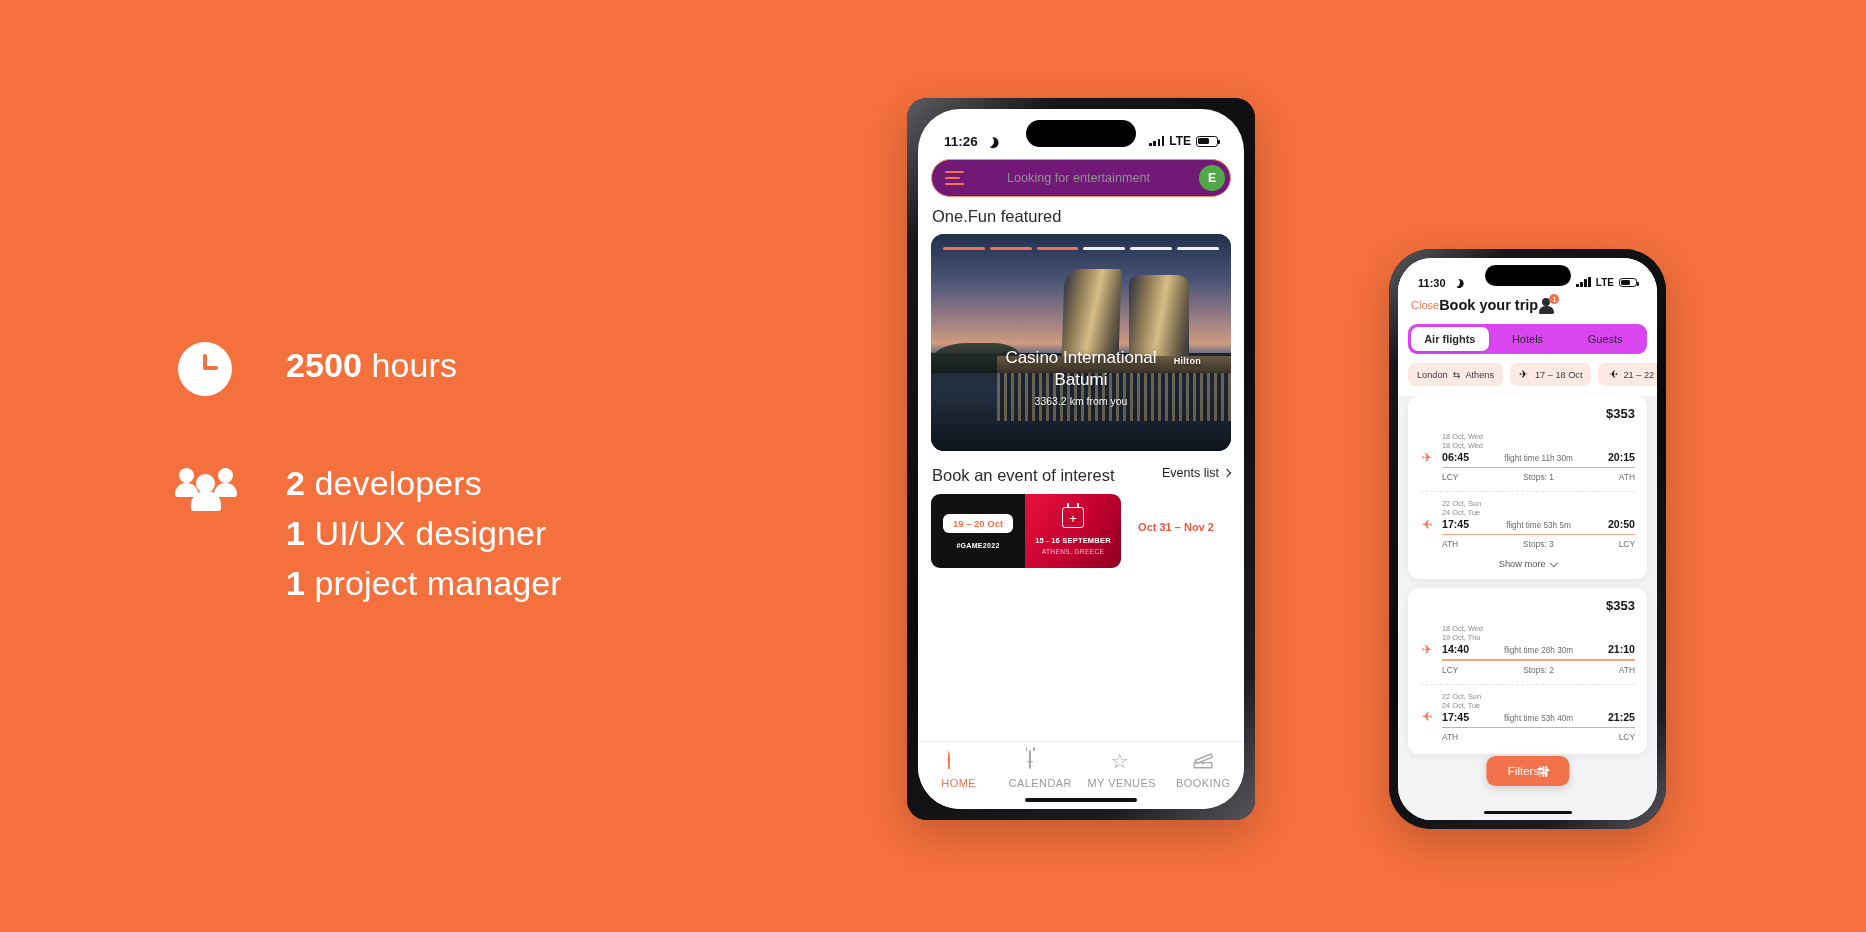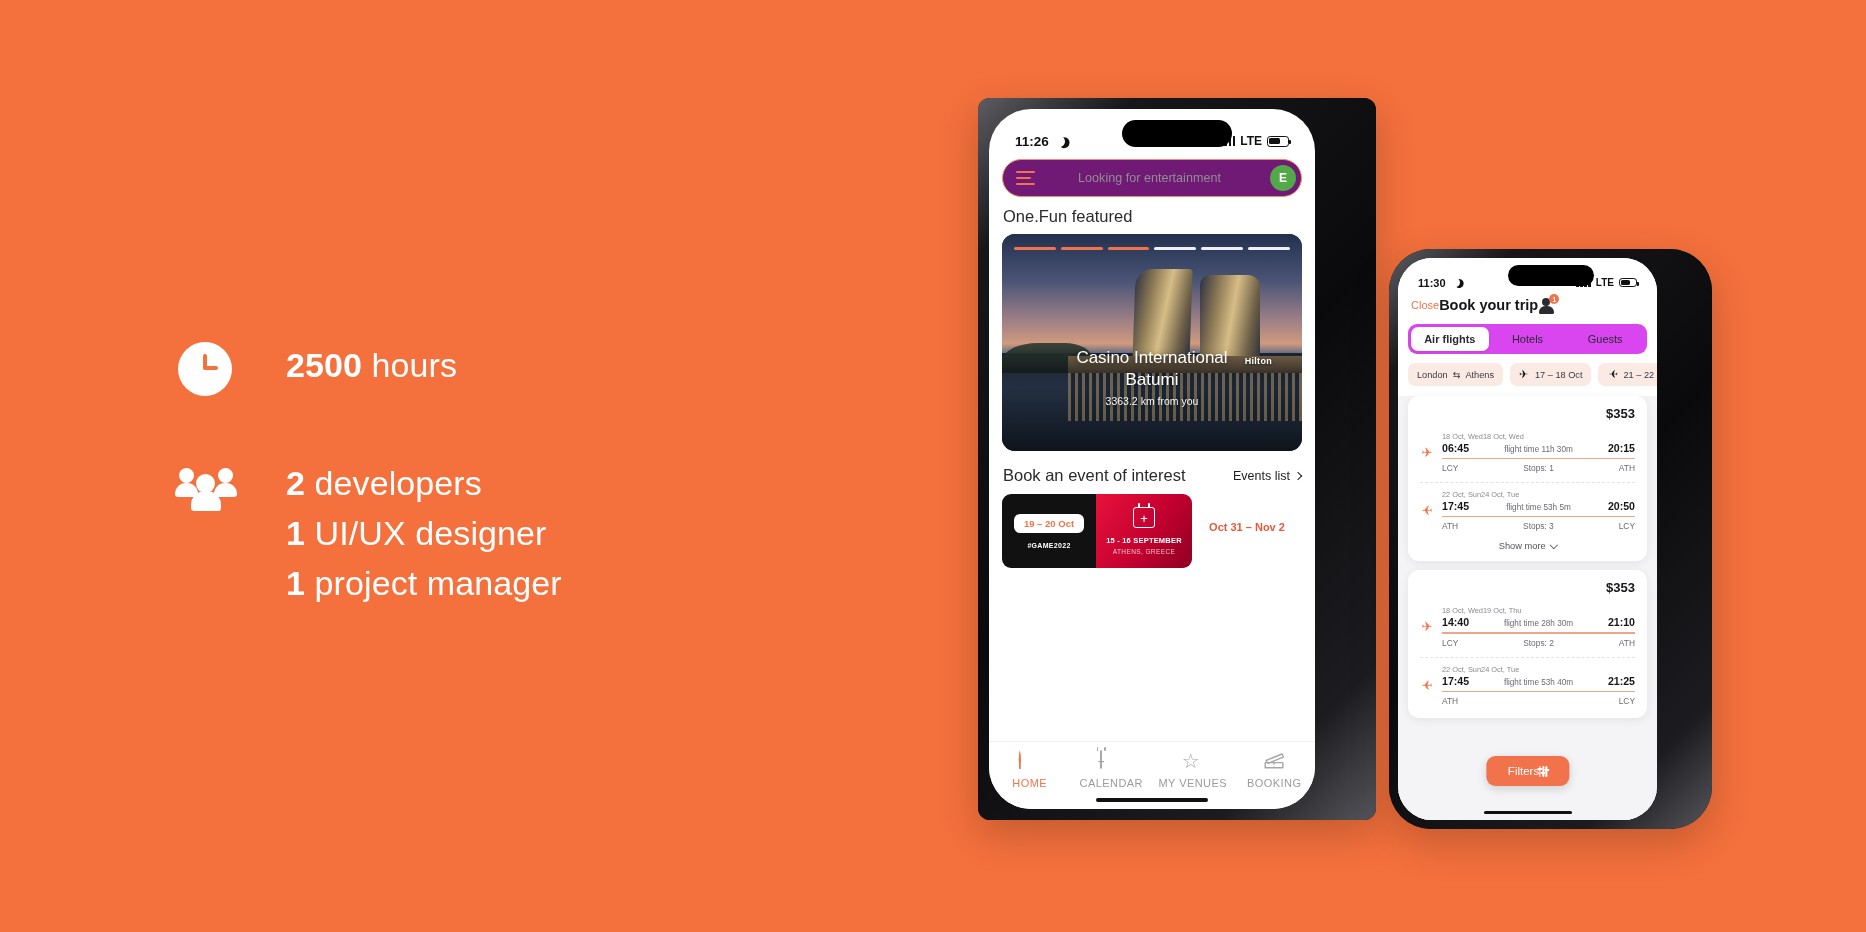--- a/index.html
+++ b/index.html
@@ -38,26 +38,26 @@
 
   
   .phone { position: absolute; background: #0d0d0f; box-shadow: 0 14px 40px rgba(0,0,0,.20); }
   .phone .bezel { position: absolute; inset: 0; border-radius: inherit;
       background: linear-gradient(135deg,#5c5c62 0%,#17171a 14%,#0a0a0c 50%,#1c1c20 86%,#55555b 100%); }
   .phone .screen { position: absolute; overflow: hidden; background: #fff; }
   .notch { position: absolute; background: #000; border-radius: 999px; z-index: 40; }
   .homebar { position: absolute; background: #111; border-radius: 99px; z-index: 35; }
 
   
-  #phone1 { left: 978px; top: 98px; width: 398px; height: 722px; border-radius: 12px; }
+  #phone1 { left: 907px; top: 98px; width: 348px; height: 722px; border-radius: 20px; }
   #phone1 .screen { left: 11px; top: 11px; width: 326px; height: 700px; border-radius: 42px; }
   #phone1 .notch { left: 50%; transform: translateX(-50%); top: 22px; width: 110px; height: 27px; }
 
   
-  #phone2 { left: 1389px; top: 249px; width: 323px; height: 580px; border-radius: 42px; }
+  #phone2 { left: 1389px; top: 249px; width: 277px; height: 580px; border-radius: 42px; }
   #phone2 .screen { left: 9px; top: 9px; width: 259px; height: 562px; border-radius: 34px; }
   #phone2 .notch { left: 50%; transform: translateX(-50%); top: 16px; width: 86px; height: 21px; }
 
   
   .statusbar { display: flex; align-items: center; justify-content: space-between;
     font-weight: 700; color: #111; position: relative; z-index: 20; }
   .sb-time { display: flex; align-items: center; gap: 5px; }
   .moon { display:inline-block; width: 11px; height: 11px; border-radius: 50%;
     box-shadow: 4px 2.5px 0 0 #111; background: transparent; transform: rotate(-18deg); }
   .sb-right { display: flex; align-items: center; gap: 5px; }
@@ -100,21 +100,21 @@
       background: linear-gradient(#2d3a31,#121a18); border-radius: 40% 30% 0 0 / 60% 50% 0 0; opacity: .9; }
   .hero .hilton { position: absolute; right: 10%; top: 56%; color: #fff; font-size: 9px; font-weight: 700;
       letter-spacing: .3px; text-shadow: 0 1px 3px rgba(0,0,0,.7); }
   .hero .ticks { position: absolute; left: 12px; right: 12px; top: 13px; display: flex; gap: 5px; z-index: 5; }
   .hero .ticks i { flex: 1; height: 2.6px; border-radius: 2px; background: rgba(255,255,255,.92); }
   .hero .ticks i.on { background: #F2734B; }
   .hero .cap { position: absolute; left: 0; right: 0; top: 52%; text-align: center; color: #fff; z-index: 6; }
   .hero .cap .t { font-size: 17px; line-height: 22px; font-weight: 400; text-shadow: 0 1px 6px rgba(0,0,0,.55); }
   .hero .cap .s { font-size: 10.5px; margin-top: 4px; opacity: .95; text-shadow: 0 1px 5px rgba(0,0,0,.6); }
 
-  .row-head { display: flex; align-items: center; justify-content: space-between; padding: 15px 14px 9px 14px; }
+  .row-head { display: flex; align-items: flex-start; justify-content: space-between; padding: 15px 14px 9px 14px; }
   .row-head .h { font-size: 16.5px; color: #2b2b2b; }
   .row-head .more { font-size: 12.5px; color: #1d1d1f; display: flex; align-items: center; gap: 5px; font-weight: 500; }
   .chev-r { width: 6px; height: 6px; border-right: 1.7px solid #1d1d1f; border-top: 1.7px solid #1d1d1f; transform: rotate(45deg); }
 
   .cards { display: flex; gap: 0; padding: 0 13px; align-items: flex-start; }
   .evcard { width: 94px; height: 74px; border-radius: 9px 0 0 9px; background: #111; position: relative; flex: 0 0 94px;
       display: flex; flex-direction: column; align-items: center; justify-content: center; gap: 9px; overflow: hidden; }
   .evcard .pill { background: #fff; color: #F2734B; font-size: 9.5px; font-weight: 700; border-radius: 6px; padding: 4px 10px; }
   .evcard .tag { color: #fff; font-size: 7px; font-weight: 700; letter-spacing: .3px; }
   .evcard2 { width: 96px; height: 74px; border-radius: 0 9px 9px 0; flex: 0 0 96px; overflow:hidden;
@@ -165,21 +165,21 @@
   .plane-r, .plane-l { width: 11px; height: 11px; color: #15151a; font-size: 11px; line-height: 11px; }
   .plane-l { transform: scaleX(-1); }
 
   .flights { padding: 0 10px; }
   .fcard { background: #fff; border-radius: 11px; padding: 10px 12px 9px 12px; box-shadow: 0 2px 10px rgba(0,0,0,.07); margin-bottom: 9px; }
   .price { text-align: right; font-size: 13px; font-weight: 700; color: #15151a; margin-bottom: 8px; }
   .leg { display: flex; align-items: center; gap: 8px; padding: 3px 0; }
   .leg .ic { width: 14px; flex: 0 0 14px; color: #F2734B; font-size: 13px; line-height: 1; text-align: center; }
   .leg .ic.back { transform: scaleX(-1); }
   .leg .body { flex: 1; }
-  .leg .r1 { display: flex; justify-content: flex-start; font-size: 7.4px; color: #8a8a90; }
+  .leg .r1 { display: flex; justify-content: flex-end; font-size: 7.4px; color: #8a8a90; flex-direction: column; }
   .leg .r2 { display: flex; justify-content: space-between; align-items: baseline; font-size: 10.6px; font-weight: 700; color: #15151a; margin-top: 1px; }
   .leg .r2 .mid { font-size: 8.2px; font-weight: 400; color: #6a6a72; }
   .leg .bar { height: 1.2px; background: #F0A489; margin: 4px 0 4px 0; }
   .leg .r3 { display: flex; justify-content: space-between; font-size: 8.4px; color: #6a6a72; }
   .dashed { border-top: 1px dashed #e2e2e6; margin: 6px 0 4px 0; }
   .showmore { text-align: center; font-size: 9.3px; color: #55555c; padding: 7px 0 1px 0; display:flex; align-items:center; justify-content:center; gap:5px; }
   .chev-d { width: 5.5px; height: 5.5px; border-right: 1.4px solid #55555c; border-bottom: 1.4px solid #55555c; transform: rotate(45deg); margin-top:-3px; }
   .p2-body { position: absolute; left:0; right:0; top:0; bottom:0; background: #F4F4F6; overflow: hidden; }
   .filters-btn { position: absolute; left: 50%; transform: translateX(-50%); bottom: 34px;
      background: #F2734B; color: #fff; font-size: 11.5px; padding: 9px 22px; border-radius: 9px;

